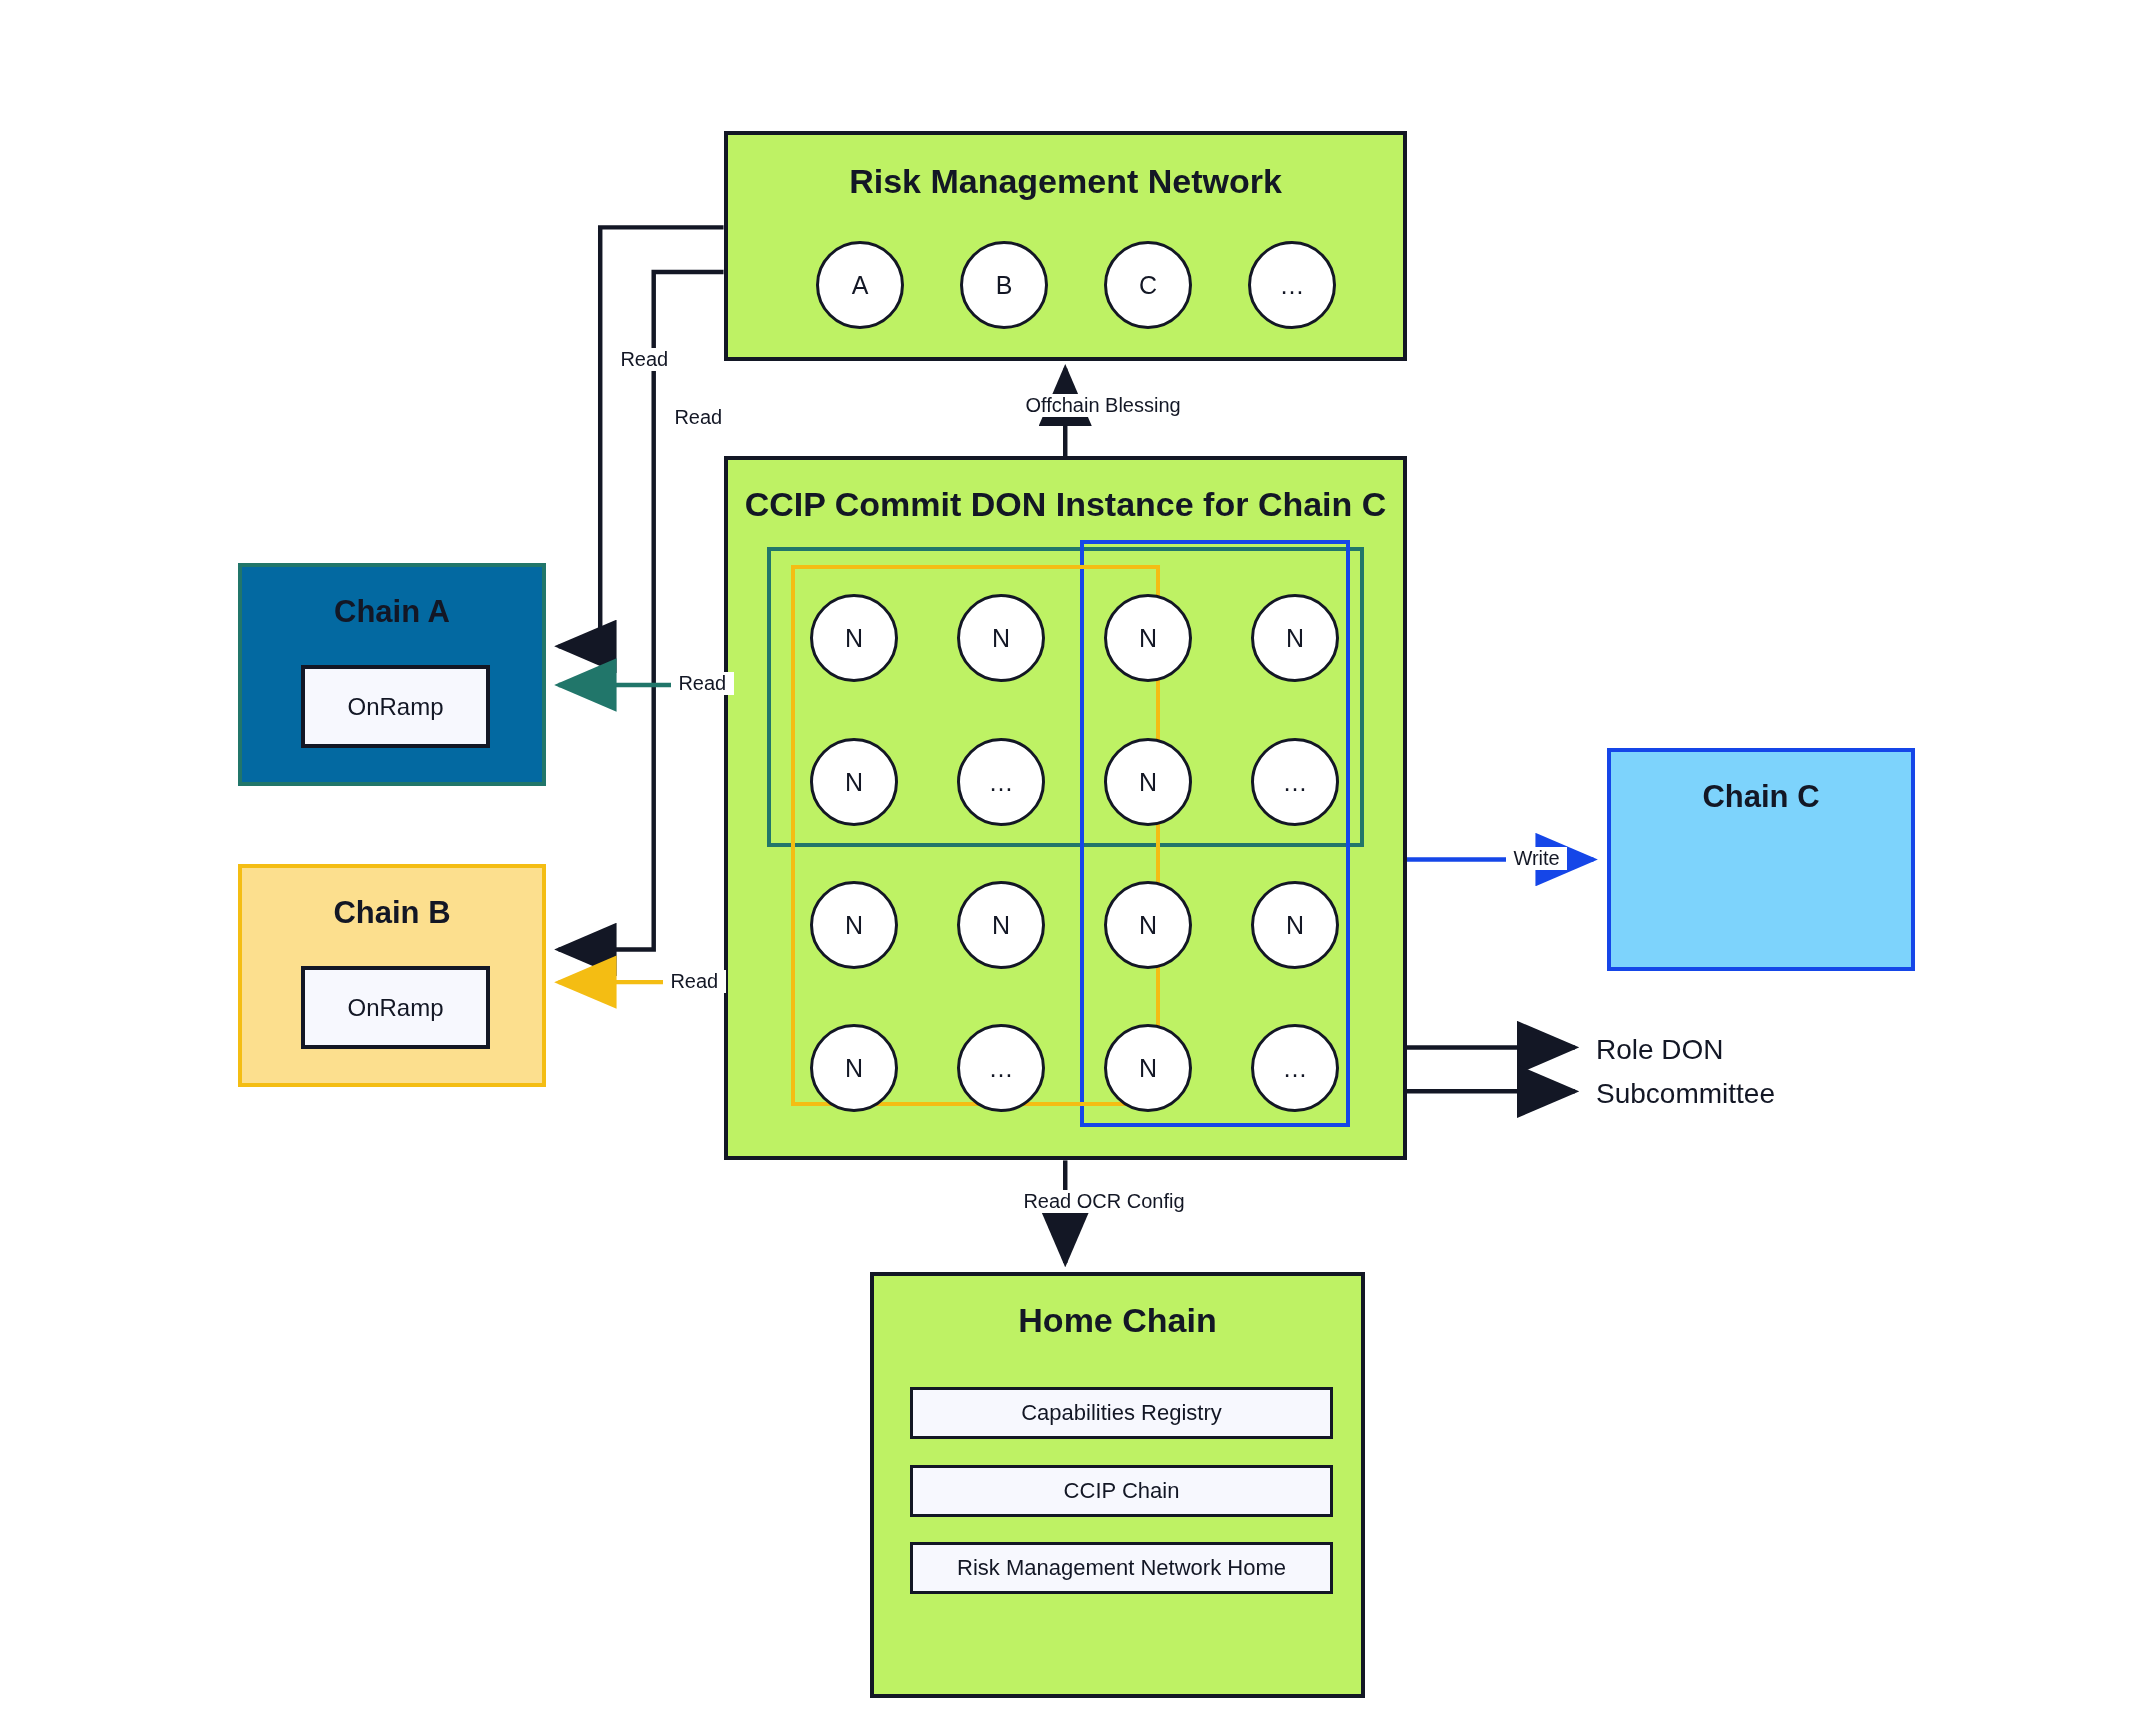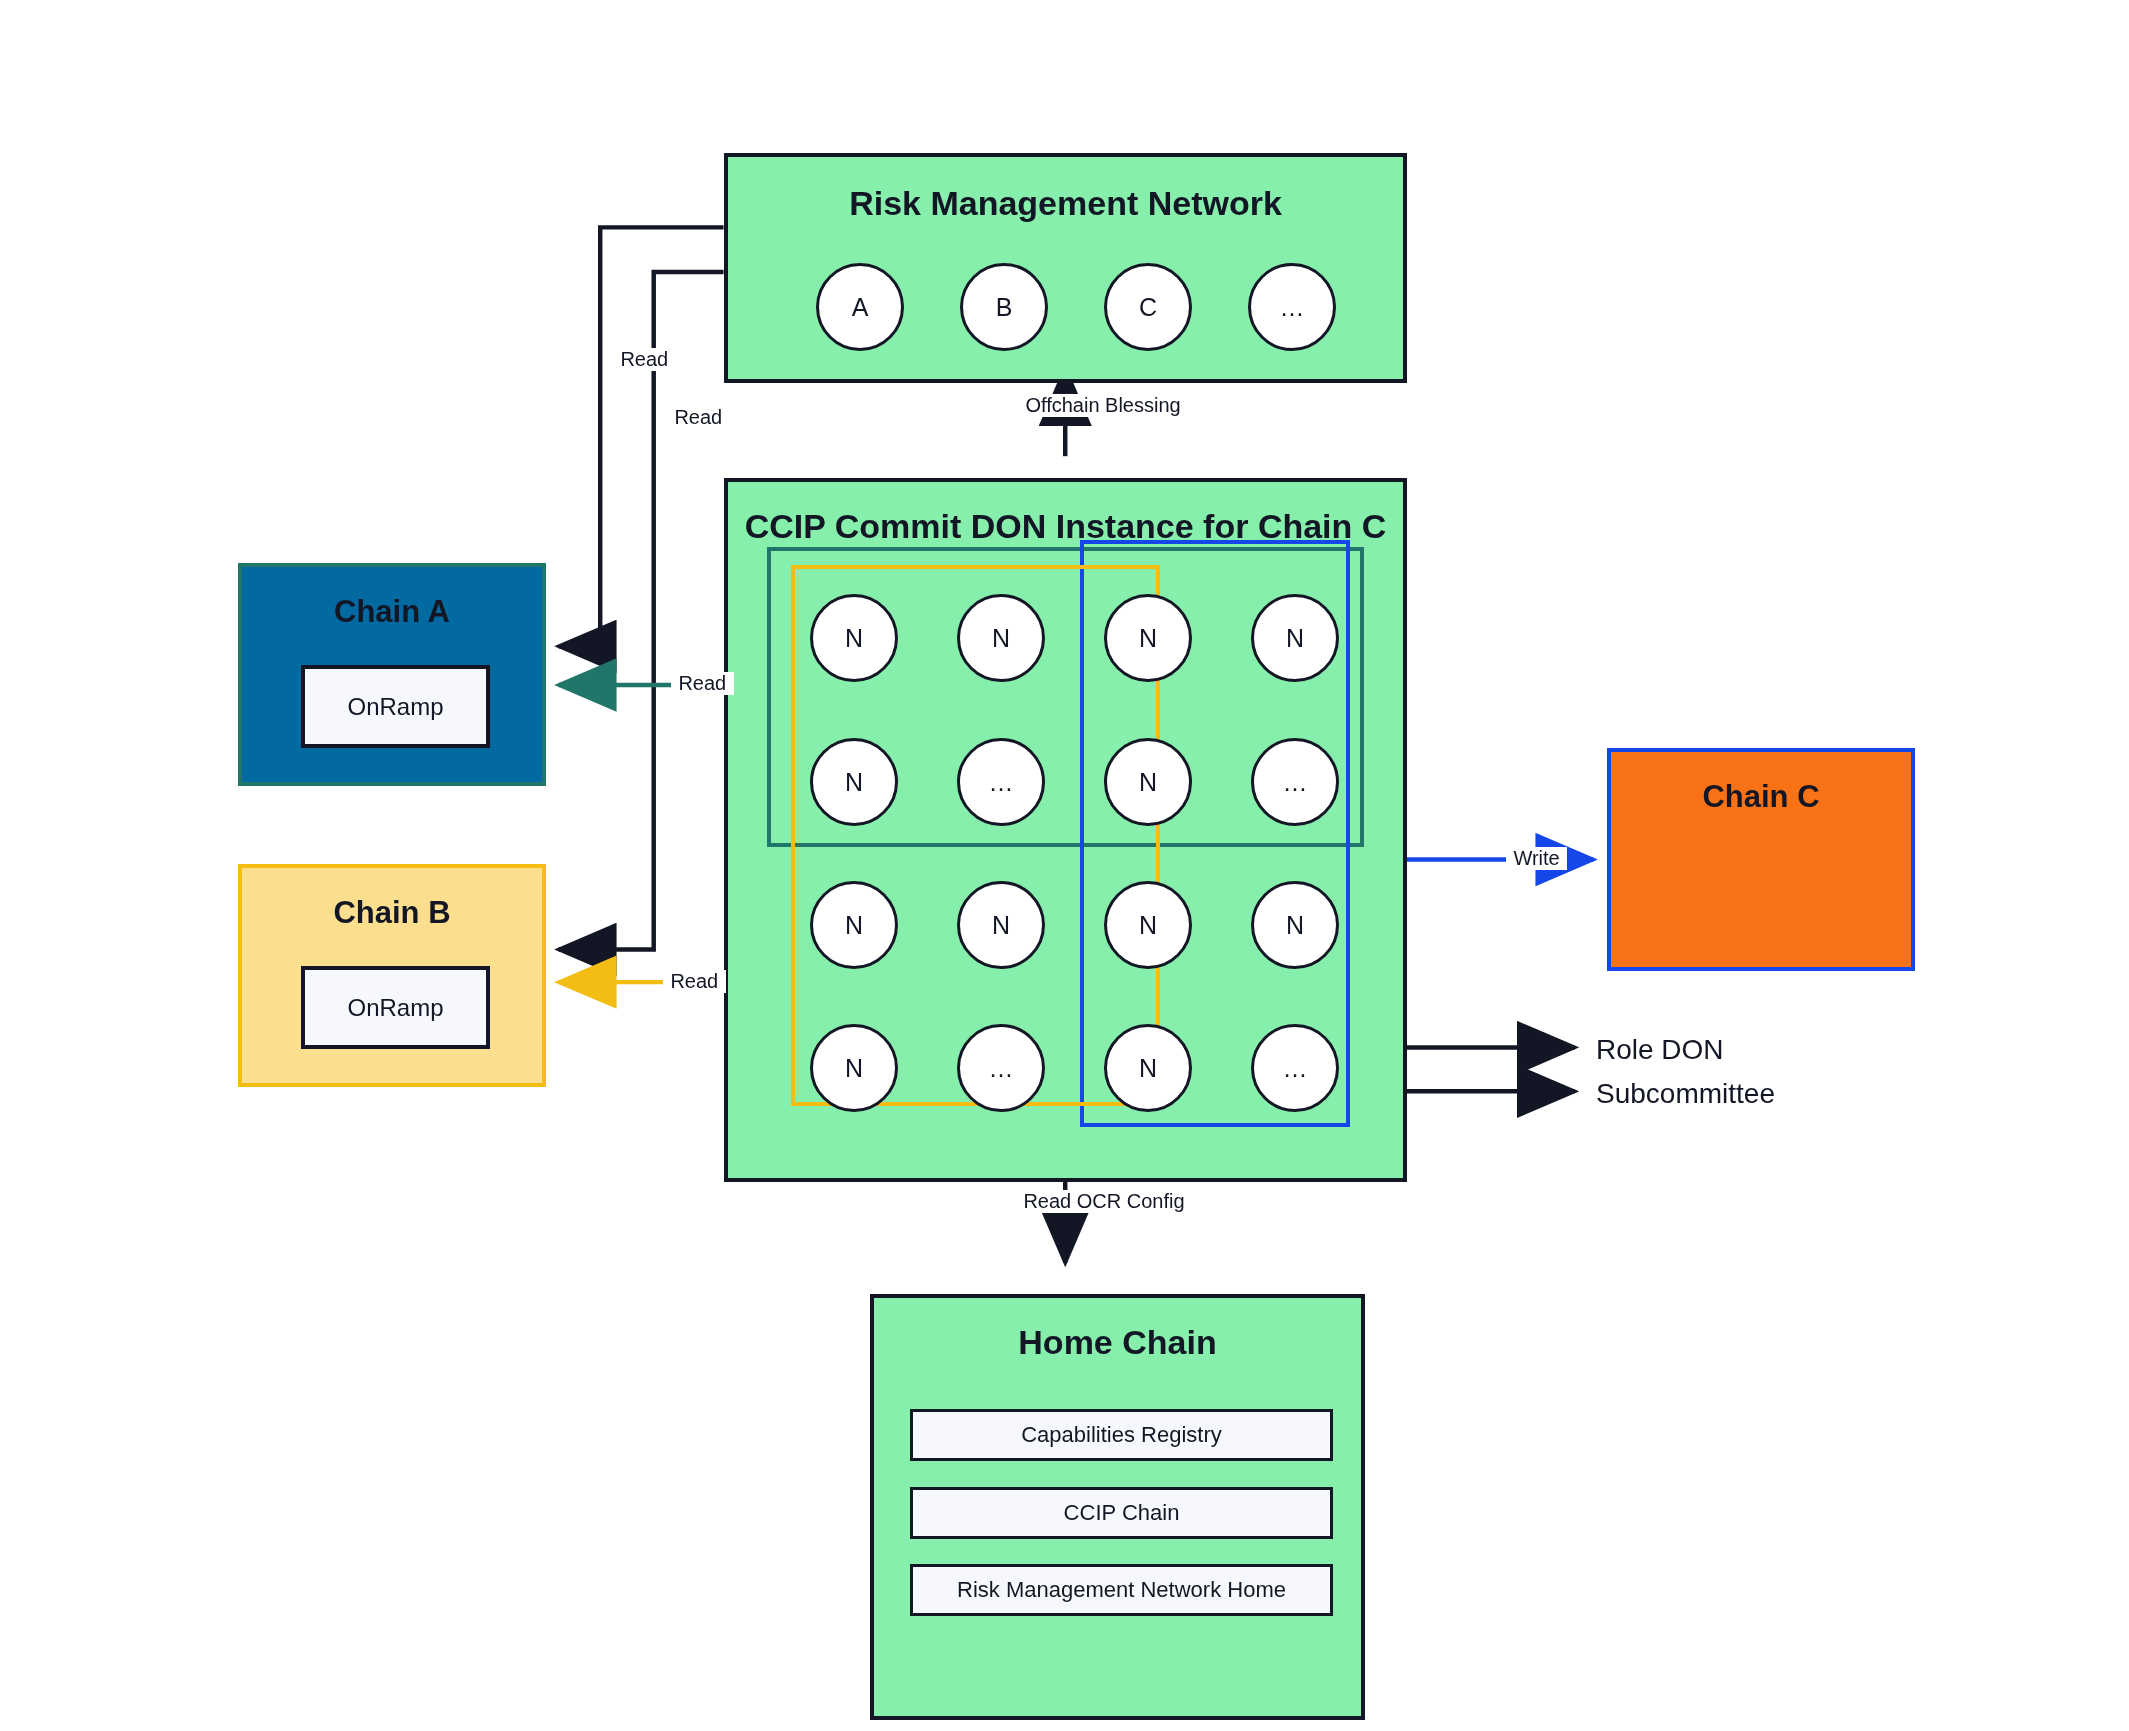--- a/index.html
+++ b/index.html
@@ -1,21 +1,21 @@
 <!DOCTYPE html>
 <html style="font-size:12px"><head>
 <meta charset="utf-8">
 <style>
   html,body{margin:0;padding:0;background:#ffffff;}
   body{width:2129px;height:1731px;font-family:"Liberation Sans",sans-serif;color:#131725;}
   #stage{position:relative;width:2129px;height:1731px;overflow:hidden;background:#fff;}
   svg#wires{position:absolute;left:0;top:0;width:2129px;height:1731px;pointer-events:none;}
 
   .box{position:absolute;box-sizing:border-box;}
-  .hardbox{border:4.5px solid #131725;background:#86efac;margin-top:22px;}
+  .hardbox{border:4.5px solid #131725;background:#bef264;}
   .title{position:absolute;left:0;right:0;text-align:center;font-weight:bold;color:#131725;}
   .inner-chip{position:absolute;box-sizing:border-box;border:4.5px solid #131725;background:#f7f8fe;
       display:flex;align-items:center;justify-content:center;font-size:24px;color:#131725;}
 
   
   #rmn{left:724px;top:131px;width:683px;height:230px;}
   #rmn .title{top:27px;font-size:34px;}
   .rmn-node{position:absolute;width:82px;height:82px;border:3.7px solid #131725;border-radius:50%;
       background:#fff;display:flex;align-items:center;justify-content:center;font-size:25px;}
 
@@ -25,21 +25,21 @@
   .grouprect{position:absolute;box-sizing:border-box;background:transparent;}
   #grp-teal{left:767px;top:547px;width:597px;height:300px;border:4.5px solid #21766a;}
   #grp-blue{left:1080px;top:540px;width:270px;height:587px;border:4.5px solid #1546e8;}
   #grp-yellow{left:791px;top:565px;width:369px;height:541px;border:4.5px solid #f4bd13;}
   .node{position:absolute;width:82px;height:82px;border:3.7px solid #131725;border-radius:50%;
       background:#fff;display:flex;align-items:center;justify-content:center;font-size:25px;z-index:4;}
 
   
   #chainA{left:238px;top:563px;width:308px;height:223px;border:4.5px solid #21766a;background:#0369a1;}
   #chainB{left:238px;top:864px;width:308px;height:223px;border:4.5px solid #f4bd13;background:#fcdf8e;}
-  #chainC{left:1607px;top:748px;width:308px;height:223px;border:4.5px solid #1546e8;background:#f97316;}
+  #chainC{left:1607px;top:748px;width:308px;height:223px;border:4.5px solid #1546e8;background:#7dd3fc;}
   .chain .title{top:27px;font-size:31px;}
   .chain .ramp{left:59px;top:98px;width:189px;height:83px;}
 
   
   #home{left:870px;top:1272px;width:495px;height:426px;}
   #home .title{top:25px;font-size:34px;}
   .home-row{position:absolute;left:36px;width:423px;height:52px;box-sizing:border-box;
       border:3.7px solid #131725;background:#f7f8fe;display:flex;align-items:center;justify-content:center;
       font-size:22px;color:#131725;}
 

